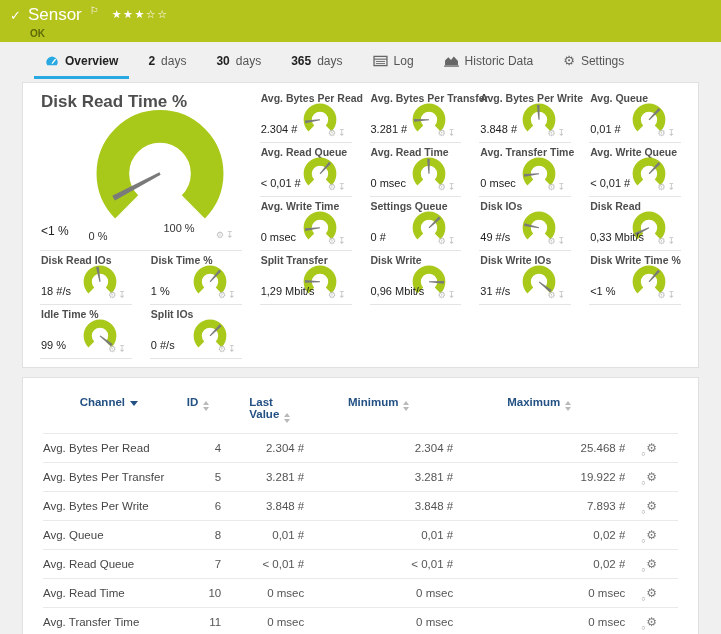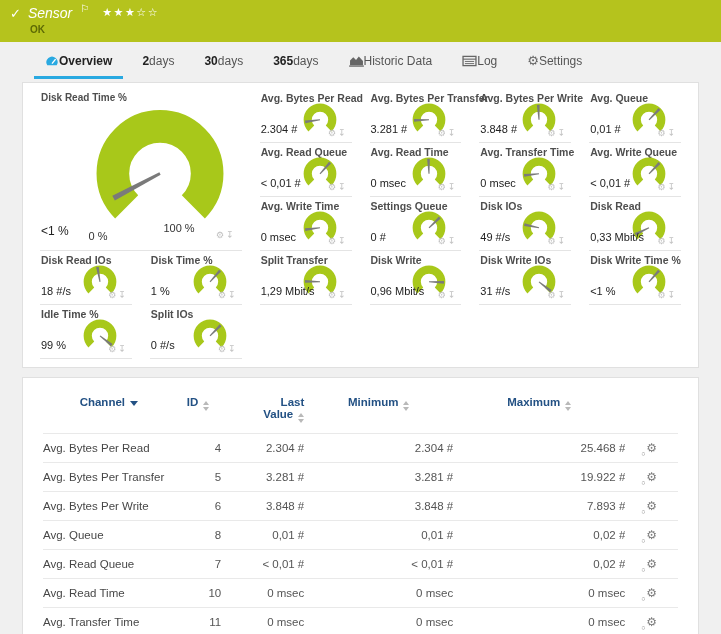--- a/index.html
+++ b/index.html
@@ -3,29 +3,29 @@
 <meta charset="utf-8">
 <style>
   * { margin:0; padding:0; box-sizing:border-box; }
   html,body { width:721px; height:634px; overflow:hidden; background:#f0f0f0;
     font-family:"Liberation Sans","DejaVu Sans",sans-serif; }
 
   
   .hdr { background:#b5c31d; height:42px; padding:5px 10px 0 10px; color:#fff; position:relative; }
   .hdr-row { display:flex; align-items:center; gap:7px; }
   .hdr-check { font-size:13px; font-weight:bold; color:#fff; }
-  .hdr-kind { font-style:italic; font-size:14px; }
+  .hdr-kind { font-size:17px; }
   .hdr-title { font-size:15px; font-weight:bold; letter-spacing:.2px; }
   .hdr-flag { font-size:10px; position:relative; top:-5px; margin-left:1px; }
   .hdr-stars { font-size:11px; letter-spacing:1.5px; margin-left:6px; position:relative; top:-1px; }
   .hdr-status { font-size:10px; font-weight:bold; color:#5d6a05; margin:3px 0 0 20px; }
 
   
   .tabs { display:flex; align-items:stretch; height:37px; padding-left:30px; }
-  .tab { position:relative; display:flex; align-items:center; padding:0 15px;
+  .tab { position:relative; display:flex; align-items:center; gap:6px; padding:0 15px;
     font-size:12px; color:#555; cursor:pointer; }
   .tab b { color:#222; font-weight:bold; }
   .tab .lbl { white-space:nowrap; }
   .tab.active .lbl { color:#222; font-weight:bold; }
   .tab.active::after { content:""; position:absolute; left:4px; right:4px; bottom:0;
     height:3px; background:#29a9e1; }
   .ticon { display:inline-flex; align-items:center; }
   .tab .gearglyph { font-size:13px; color:#666; }
 
   
@@ -36,37 +36,37 @@
   
   .gauges { display:grid; grid-template-columns:repeat(6,1fr); grid-auto-rows:54px; }
   .cell { position:relative; margin:0 9px; border-bottom:1px solid #e4e4e4; }
   .g-title { position:absolute; top:3px; left:1px; font-size:10.5px; font-weight:bold; color:#4e4e4e; white-space:nowrap; }
   .g-value { position:absolute; bottom:7px; left:1px; font-size:11px; color:#222; white-space:nowrap; }
   .g-dial { position:absolute; top:9px; right:12px; width:40px; height:40px; }
   .g-icons { position:absolute; bottom:4px; right:4px; font-size:9px; color:#c0c0c0; letter-spacing:2px; }
   .g-icons span { cursor:pointer; }
 
   .cell.big { grid-column:1/3; grid-row:1/4; }
-  .cell.big .g-title { font-size:10px; }
+  .cell.big .g-title { font-size:17px; }
   .bigwrap { position:absolute; left:42px; top:12px; width:156px; height:136px; }
   .bigwrap svg { width:100%; height:100%; }
   .big-min { position:absolute; bottom:8px; left:58px; transform:translateX(-50%);
     font-size:11px; color:#333; }
   .big-max { position:absolute; bottom:16px; left:139px; transform:translateX(-50%);
     font-size:11px; color:#333; }
   .cell.big .g-value { bottom:12px; font-size:12px; }
   .cell.big .g-icons { bottom:10px; right:6px; }
 
   
   table { border-collapse:collapse; width:100%; table-layout:fixed; }
   th { color:#235184; font-size:11.5px; font-weight:bold; text-align:center;
     padding:6px 0 10px; vertical-align:top; cursor:pointer; }
   th.ch { text-align:center; width:130px; }
   th.id { width:46px; }
-  th.lv { width:82px; text-align:right; padding-left:28px; }
+  th.lv { width:82px; text-align:left; padding-left:28px; }
   th.mi { width:147px; }
   th.ma { width:170px; }
   th.set { width:52px; }
   td { font-size:11.5px; color:#555; padding:7px 0; border-top:1px solid #e9e9e9;
     text-align:right; white-space:nowrap; overflow:hidden; }
   td.ch { text-align:left; color:#474747; }
   td.set { text-align:center; }
   .tri-dn { display:inline-block; width:0; height:0; border-left:4px solid transparent;
     border-right:4px solid transparent; border-top:5px solid #235184; margin-left:5px; }
   .sorticon { display:inline-flex; flex-direction:column; gap:2px; margin-left:5px; vertical-align:1px; }
@@ -119,40 +119,40 @@
     <div class="tab">
 
       <b>365</b>
       <span class="lbl">days</span>
     </div>
 
     <div class="tab">
 
       <span class="ticon">
         <svg width="15" height="12" viewBox="0 0 16 13">
-          <path d="M1 11 L1 6 L4.5 2.5 L7.5 5.5 L10.5 1.5 L15 6.5 L15 11 Z" fill="#666"></path>
-          <line x1="0" y1="12" x2="16" y2="12" stroke="#666" stroke-width="1.4"></line>
-        </svg>
-      </span>
-
-      <span class="lbl">Historic Data</span>
-    </div>
-
-    <div class="tab">
-
-      <span class="ticon">
-        <svg width="15" height="12" viewBox="0 0 16 13">
           <rect x="1" y="1.5" width="14" height="10" fill="none" stroke="#666" stroke-width="1.4"></rect>
           <line x1="1" y1="4.5" x2="15" y2="4.5" stroke="#666" stroke-width="1.2"></line>
           <line x1="3" y1="7" x2="13" y2="7" stroke="#666" stroke-width="1"></line>
           <line x1="3" y1="9.3" x2="13" y2="9.3" stroke="#666" stroke-width="1"></line>
         </svg>
       </span>
 
       <span class="lbl">Log</span>
+    </div>
+
+    <div class="tab">
+
+      <span class="ticon">
+        <svg width="15" height="12" viewBox="0 0 16 13">
+          <path d="M1 11 L1 6 L4.5 2.5 L7.5 5.5 L10.5 1.5 L15 6.5 L15 11 Z" fill="#666"></path>
+          <line x1="0" y1="12" x2="16" y2="12" stroke="#666" stroke-width="1.4"></line>
+        </svg>
+      </span>
+
+      <span class="lbl">Historic Data</span>
     </div>
 
     <div class="tab">
 
       <span class="ticon gearglyph">⚙</span>
 
       <span class="lbl">Settings</span>
     </div>
   </div>
 

